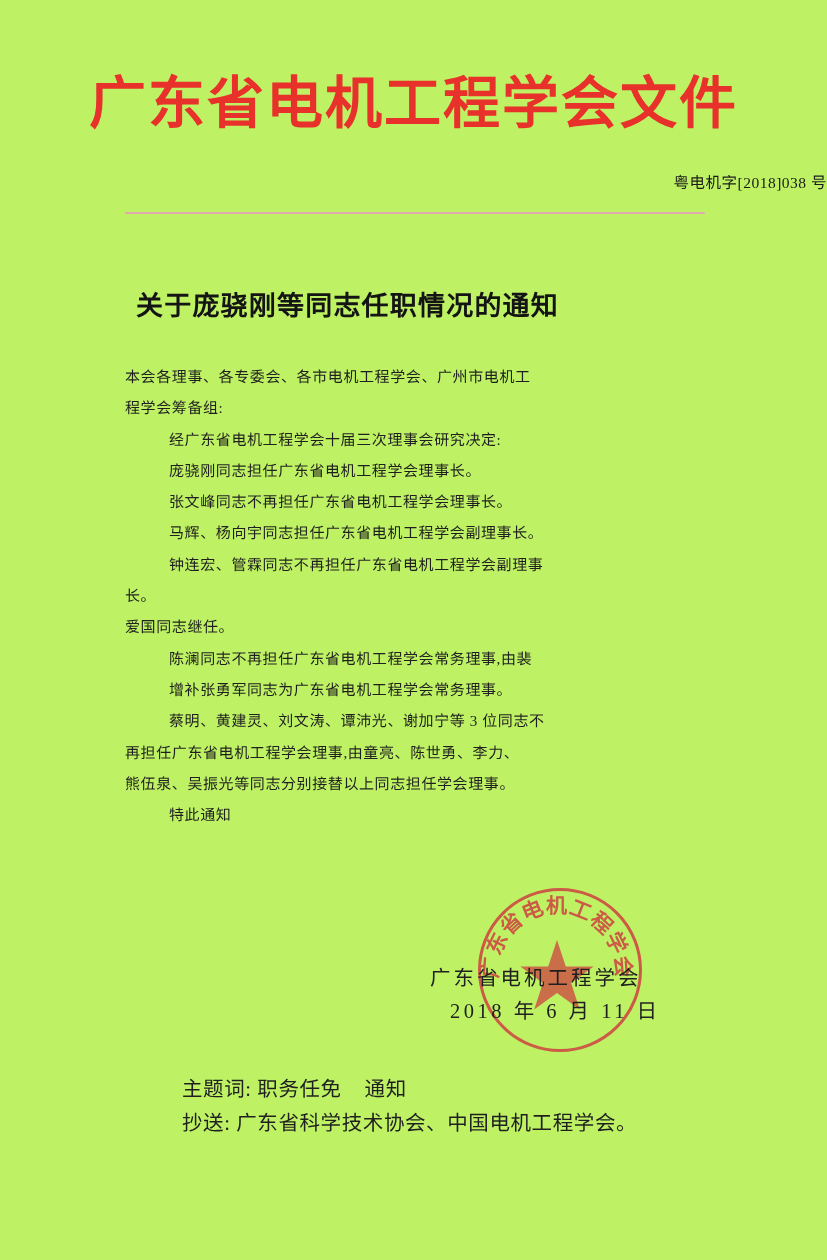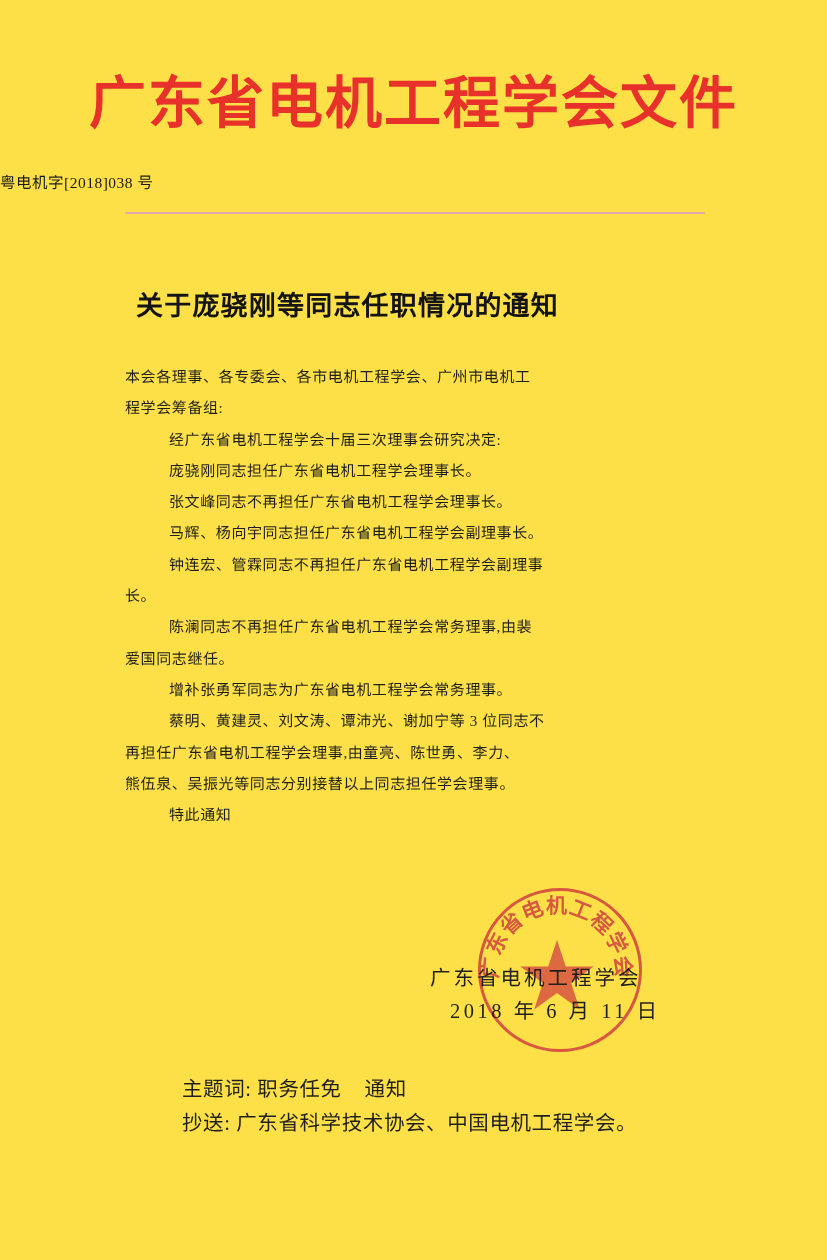--- a/index.html
+++ b/index.html
@@ -15,21 +15,21 @@
     overflow: hidden;
     font-family: "Liberation Serif", "DejaVu Serif", serif;
     color: #1a1a1a;
     -webkit-font-smoothing: antialiased;
   }
 
   .page {
     position: relative;
     width: 827px;
     height: 1260px;
-    background: #fde047;
+    background: #bef264;
   }
 
   
   .masthead {
     position: absolute;
     left: 0;
     top: 74px;
     width: 827px;
     text-align: center;
   }
@@ -41,21 +41,21 @@
     letter-spacing: 2px;
     color: #e8312b;
     white-space: nowrap;
   }
 
   .doc-number {
     position: absolute;
     left: 0;
     top: 170px;
     width: 827px;
-    text-align: left;
+    text-align: right;
     font-family: "Liberation Serif", "DejaVu Serif", serif;
     font-size: 15.5px;
     letter-spacing: 0.5px;
     color: #1a1a1a;
   }
 
   .masthead-rule {
     position: absolute;
     left: 125px;
     top: 212px;
@@ -187,22 +187,22 @@
 
   <div class="body-block">
     <div class="body-line">本会各理事、各专委会、各市电机工程学会、广州市电机工</div>
     <div class="body-line">程学会筹备组:</div>
     <div class="body-line indent">经广东省电机工程学会十届三次理事会研究决定:</div>
     <div class="body-line indent">庞骁刚同志担任广东省电机工程学会理事长。</div>
     <div class="body-line indent">张文峰同志不再担任广东省电机工程学会理事长。</div>
     <div class="body-line indent">马辉、杨向宇同志担任广东省电机工程学会副理事长。</div>
     <div class="body-line indent">钟连宏、管霖同志不再担任广东省电机工程学会副理事</div>
     <div class="body-line">长。</div>
+    <div class="body-line">爱国同志继任。</div>
     <div class="body-line indent">陈澜同志不再担任广东省电机工程学会常务理事,由裴</div>
-    <div class="body-line">爱国同志继任。</div>
     <div class="body-line indent">增补张勇军同志为广东省电机工程学会常务理事。</div>
     <div class="body-line indent">蔡明、黄建灵、刘文涛、谭沛光、谢加宁等 3 位同志不</div>
     <div class="body-line">再担任广东省电机工程学会理事,由童亮、陈世勇、李力、</div>
     <div class="body-line">熊伍泉、吴振光等同志分别接替以上同志担任学会理事。</div>
     <div class="body-line indent">特此通知</div>
   </div>
 
   <div class="seal">
     <div class="seal-inner">
       <svg viewBox="0 0 158 158" xmlns="http://www.w3.org/2000/svg" aria-hidden="true">

